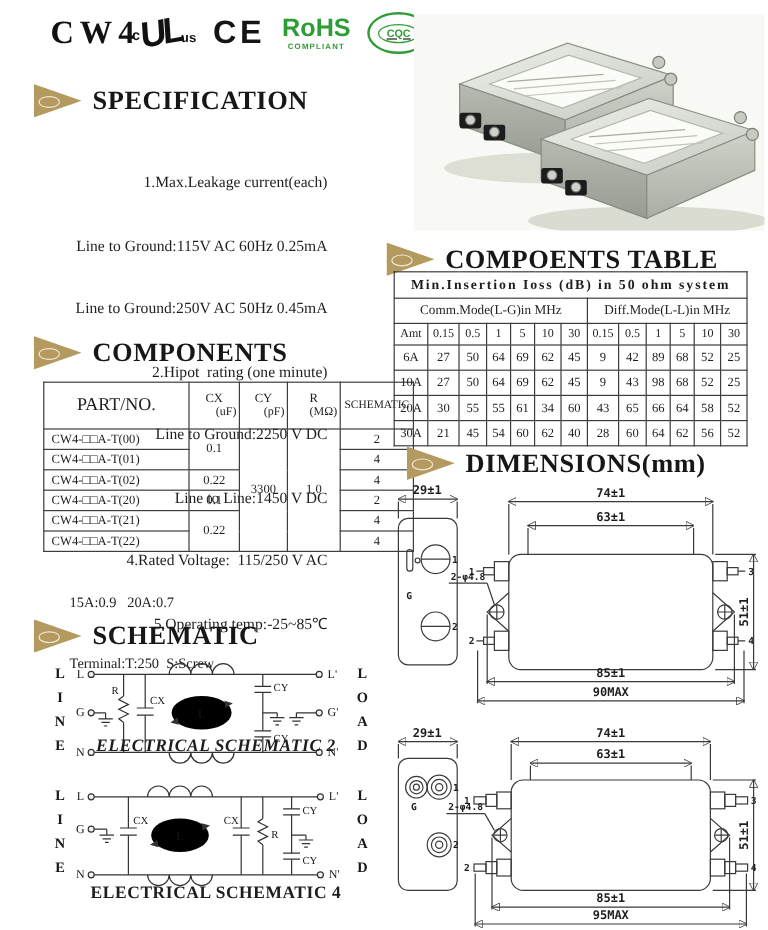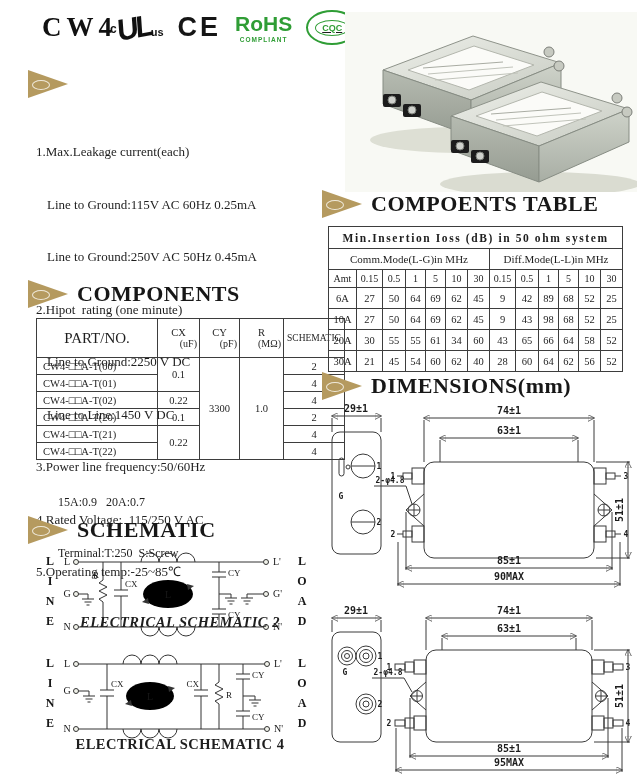--- a/index.html
+++ b/index.html
@@ -135,29 +135,29 @@
       <circle cx="59" cy="74" r="4" fill="#cfd1cc" stroke="#7c7f79"></circle>
       <circle cx="196" cy="16" r="5" fill="#c7cac1" stroke="#7c7f79"></circle>
       <circle cx="206" cy="30" r="5" fill="#c7cac1" stroke="#7c7f79"></circle>
     </g>
   </svg>
 
   <div class="abs sec-head" style="left:28px;top:70px;">
     <span class="tri">
         <i></i>
       </span>
-  </div>
-  <div class="abs spec" style="left:36px;top:108px;">
+    <h2>SPECIFICATION</h2>
+  </div>
+  <div class="abs spec" style="left:52px;top:108px;text-align:right;">
     <div>1.Max.Leakage current(each)</div>
     <div class="ind">Line to Ground:115V AC 60Hz 0.25mA</div>
     <div class="ind">Line to Ground:250V AC 50Hz 0.45mA</div>
     <div>2.Hipot  rating (one minute)</div>
     <div class="ind">Line to Ground:2250 V DC</div>
     <div class="ind">Line to Line:1450 V DC</div>
-    <div>3.Power line frequency:50/60Hz</div>
     <div>4.Rated Voltage:  115/250 V AC</div>
     <div>5.Operating temp:-25~85℃</div>
   </div>
 
   <div class="abs sec-head" style="left:28px;top:280px;">
     <span class="tri">
         <i></i>
       </span>
     <h2>COMPONENTS</h2>
   </div>
@@ -321,21 +321,21 @@
       <path d="M194,48 V52 M188,52 H200 M190.5,55 H197.5 M192.5,58 H195.5"></path>
       <circle cx="206" cy="16" r="2.5"></circle>
         <circle cx="206" cy="81" r="2.5"></circle>
       <text class="tl" x="213" y="19">L'</text>
       <text class="tl" x="213" y="84">N'</text>
     </svg>
     <span class="vlabel">LOAD</span>
   </div>
   <div class="abs schcap" style="left:55px;top:736px;width:250px;">ELECTRICAL SCHEMATIC 4</div>
 
-  <div class="abs sec-head" style="left:322px;top:190px;">
+  <div class="abs sec-head" style="left:322px;top:202px;">
     <span class="tri">
         <i></i>
       </span>
     <h2>COMPOENTS TABLE</h2>
   </div>
   <table class="abs itab" style="left:328px;top:226px;">
     <colgroup>
       <col style="width:28px">
         <col style="width:26px">
         <col style="width:23px">
@@ -429,21 +429,21 @@
       <td>28</td>
       <td>60</td>
       <td>64</td>
       <td>62</td>
       <td>56</td>
       <td>52</td>
     </tr>
   </tbody>
     </table>
 
-  <div class="abs sec-head" style="left:322px;top:372px;">
+  <div class="abs sec-head" style="left:339px;top:372px;">
     <span class="tri">
         <i></i>
       </span>
     <h2>DIMENSIONS(mm)</h2>
   </div>
 
   <svg class="abs dim" style="left:324px;top:402px;" width="312" height="200" viewBox="0 0 312 200">
     <defs>
       <marker id="ar1" viewBox="0 0 10 10" refX="9" refY="5" markerWidth="7" markerHeight="7" orient="auto-start-reverse">
         <path d="M0,0 L10,5 L0,10 z" fill="#3a3a3a" stroke="none"></path>

